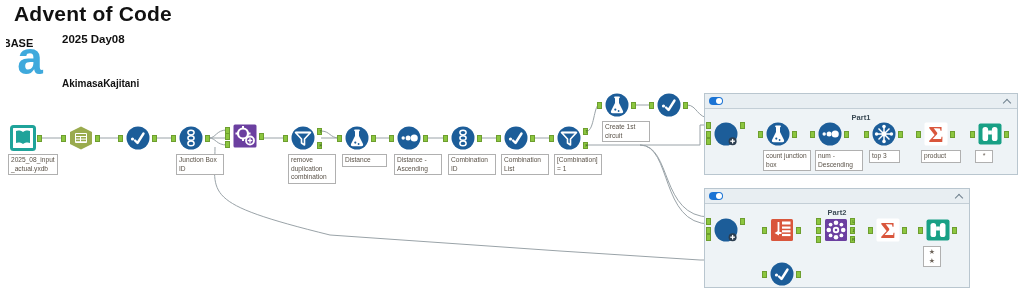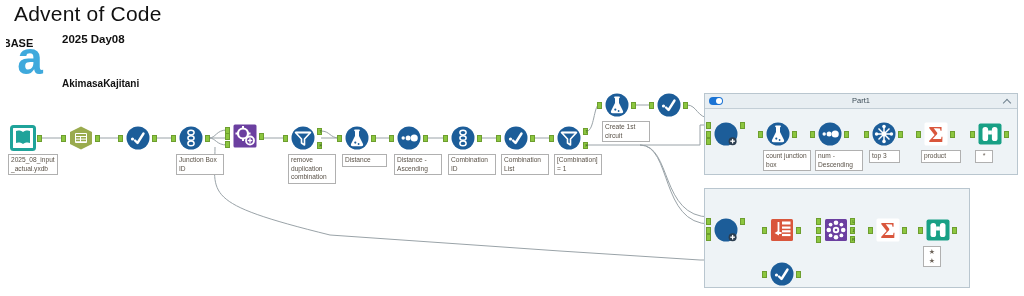--- a/index.html
+++ b/index.html
@@ -7,21 +7,21 @@
     width:1024px;height:296px;overflow:hidden;
     background:#ffffff;
     font-family:"Liberation Sans", sans-serif;
     position:relative;
   }
   #canvas{position:absolute;left:0;top:0;width:1024px;height:296px;}
 
   
   .hdr-title{
     position:absolute;left:14px;top:2px;
-    font-size:21px;font-weight:normal;color:#111;
+    font-size:21px;font-weight:bold;color:#111;
     letter-spacing:.2px;
   }
   .logo{
     position:absolute;left:6px;top:30px;width:48px;height:48px;
     background:#ffffff;
   }
   .logo svg{display:block;}
   .hdr-year{
     position:absolute;left:62px;top:33px;
     font-size:11.5px;font-weight:bold;color:#111;
@@ -41,22 +41,22 @@
     background:#eef3f6;
     border:1px solid #b9c6cf;
     box-sizing:border-box;
   }
   .container-hdr{
     position:absolute;left:0;top:0;right:0;height:15px;
     background:#e8eef2;border-bottom:1px solid #c3ced6;
     box-sizing:border-box;
   }
   .container-title{
-    position:absolute;left:0;right:0;top:2px;
-    text-align:center;font-size:7.5px;color:#3b4a55;font-weight:normal;
+    position:absolute;left:0;right:0;top:19px;
+    text-align:center;font-size:7.5px;color:#3b4a55;font-weight:bold;
   }
   .toggle{
     position:absolute;left:4px;top:3px;width:14px;height:8px;
     border-radius:5px;background:#1a73d4;
   }
   .toggle::after{
     content:"";position:absolute;right:1px;top:1px;
     width:6px;height:6px;border-radius:50%;background:#fff;
   }
   .chev{
@@ -234,20 +234,25 @@
               <rect x="5.5" y="6" width="5.6" height="14" rx="2.6" fill="#fff"></rect>
               <rect x="14.9" y="6" width="5.6" height="14" rx="2.6" fill="#fff"></rect>
               <rect x="11.1" y="9.5" width="3.8" height="4" fill="#fff"></rect>
             </svg>
           </div>
           <div class="anchor" style="left: 265px; top: 37px;"></div>
           <div class="anchor" style="left: 299px; top: 37px;"></div>
           <div class="cap star" style="left: 270px; top: 56px; width: 18px;">*</div>
         </div>
         <div class="container" style="left: 704px; top: 103px; width: 266px; height: 100px;">
+          <div class="container-hdr">
+            <div class="toggle"></div>
+            <div class="container-title">Part2</div>
+            <div class="chev"></div>
+          </div>
           <div class="node" style="left: 8px; top: 28px;">
             <svg class="glyph" width="26" height="26" viewBox="0 0 26 26">
               <circle cx="13" cy="13" r="11.5" fill="#1c5d99"></circle>
               <circle cx="19.6" cy="20.2" r="4" fill="#2c3e50"></circle>
               <line x1="19.6" y1="17.9" x2="19.6" y2="22.5" stroke="#fff" stroke-width="1.3"></line>
               <line x1="17.3" y1="20.2" x2="21.9" y2="20.2" stroke="#fff" stroke-width="1.3"></line>
             </svg>
           </div>
           <div class="anchor" style="left: 1px; top: 38px;"></div>
           <div class="anchor" style="left: 1px; top: 29px;"></div>

